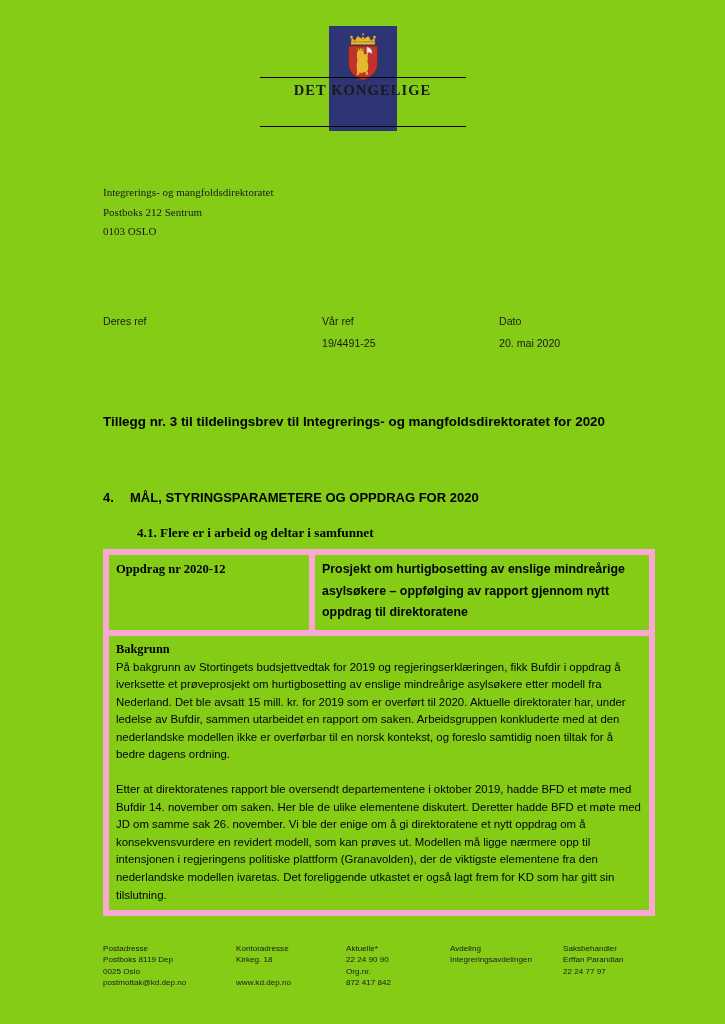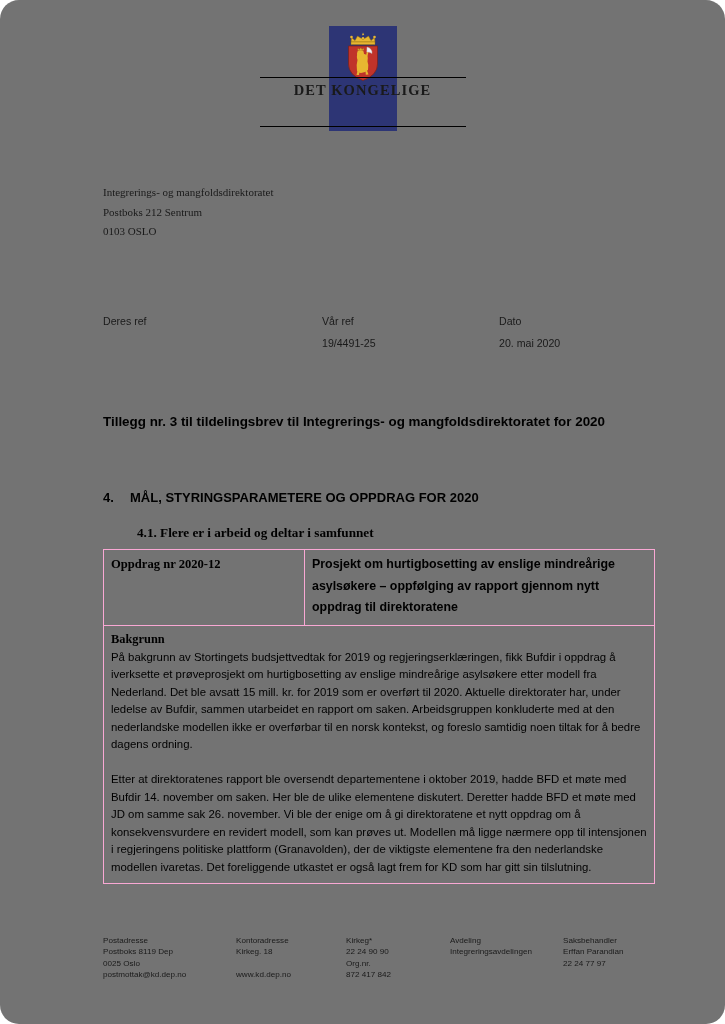--- a/index.html
+++ b/index.html
@@ -12,22 +12,21 @@
     height: 1024px;
     position: relative;
     font-family: "Liberation Sans", sans-serif;
     color: #000000;
     overflow: hidden;
   }
 
   .page {
     position: absolute;
     inset: 0;
-    background: #737373;
-    border-radius: 19px;
+    background: #84cc16;
   }
 
   
   .logo-block {
     position: absolute;
     left: 0;
     right: 0;
     top: 26px;
     height: 105px;
   }
@@ -157,21 +156,21 @@
   
   .oppdrag-table {
     position: absolute;
     left: 103px;
     top: 549px;
     width: 552px;
     border-collapse: collapse;
     table-layout: fixed;
   }
   .oppdrag-table td {
-    border: 1px solid #f9a8d4;
+    border: 6px solid #f9a8d4;
     vertical-align: top;
     padding: 4px 7px 6px 7px;
     margin-left: 9px;
   }
   .cell-nr {
     width: 186px;
     font-family: "Liberation Serif", serif;
     font-size: 12.6px;
     font-weight: bold;
     line-height: 20px;
@@ -208,21 +207,21 @@
     position: absolute;
     left: 103px;
     top: 931px;
     width: 560px;
     font-size: 8.1px;
     line-height: 11.4px;
     color: #1a1a1a;
   }
   .footer .fcol {
     position: absolute;
-    top: 4px;
+    top: 12px;
   }
   .footer .f1 { left: 0;     width: 132px; }
   .footer .f2 { left: 133px; width: 105px; }
   .footer .f3 { left: 243px; width: 95px;  }
   .footer .f4 { left: 347px; width: 125px; }
   .footer .f5 { left: 460px; width: 120px; }
   .footer .fline { display: block; white-space: nowrap; }
   .footer .spacer { visibility: hidden; }
 </style>
 </head>
@@ -316,21 +315,21 @@
       <span class="fline">0025 Oslo</span>
       <span class="fline">postmottak@kd.dep.no</span>
     </div>
     <div class="fcol f2">
       <span class="fline">Kontoradresse</span>
       <span class="fline">Kirkeg. 18</span>
       <span class="fline spacer">&nbsp;</span>
       <span class="fline">www.kd.dep.no</span>
     </div>
     <div class="fcol f3">
-      <span class="fline">Kirkeg*</span>
+      <span class="fline">Aktuelle*</span>
       <span class="fline">22 24 90 90</span>
       <span class="fline">Org.nr.</span>
       <span class="fline">872 417 842</span>
     </div>
     <div class="fcol f4">
       <span class="fline">Avdeling</span>
       <span class="fline">Integreringsavdelingen</span>
     </div>
     <div class="fcol f5">
       <span class="fline">Saksbehandler</span>

